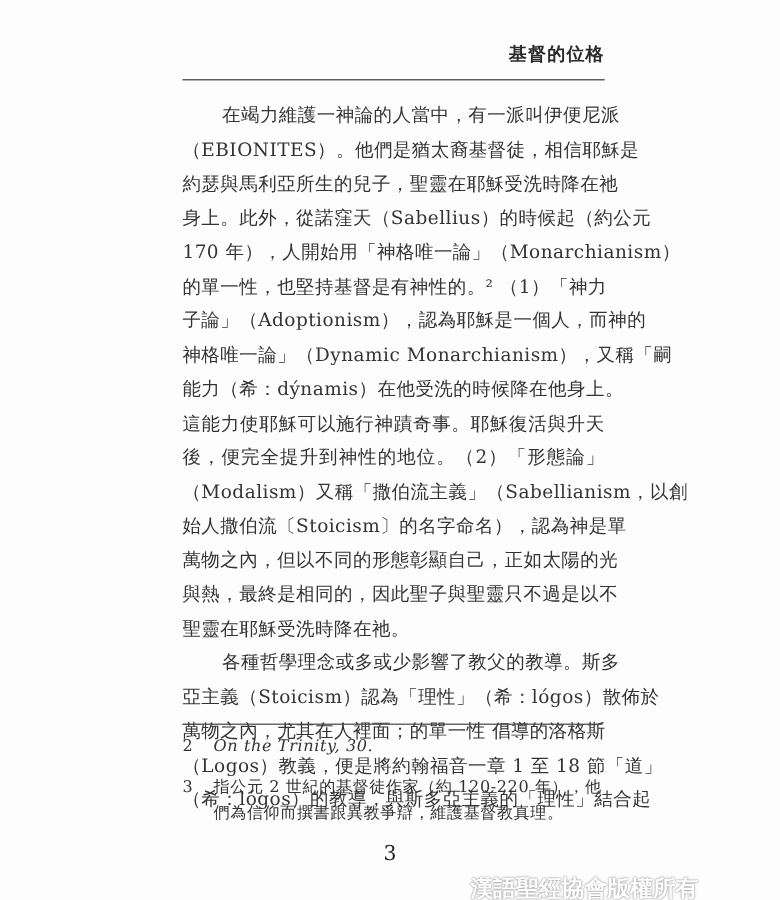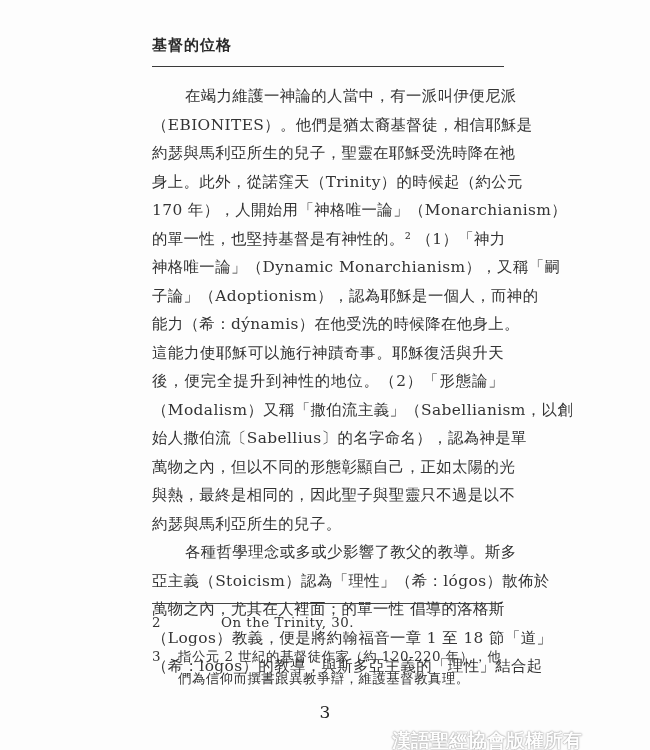--- a/index.html
+++ b/index.html
@@ -19,20 +19,21 @@
       position: absolute;
       left: 0; top: 0;
       width: 650px; height: 750px;
       background: #fdfdfd;
     }
     .running-head {
       position: absolute;
       left: 152px;
       top: 36px;
       width: 352px;
+      text-align: right;
       font-family: "DejaVu Sans", "Liberation Sans", sans-serif;
       font-weight: bold;
       font-size: 15px;
       letter-spacing: 1px;
       color: #2a2a2a;
     }
     .head-rule {
       position: absolute;
       left: 152px;
       top: 66px;
@@ -119,46 +120,46 @@
 
 <div class="page">
 
   <div class="running-head">基督的位格</div>
   <div class="head-rule"></div>
 
   <div class="body-text">
     <div class="line indent">在竭力維護一神論的人當中，有一派叫伊便尼派</div>
     <div class="line">（EBIONITES）。他們是猶太裔基督徒，相信耶穌是</div>
     <div class="line">約瑟與馬利亞所生的兒子，聖靈在耶穌受洗時降在祂</div>
-    <div class="line">身上。此外，從諾窪天（Trinity）的時候起（約公元</div>
+    <div class="line">身上。此外，從諾窪天（Sabellius）的時候起（約公元</div>
     <div class="line">170 年），人開始用「神格唯一論」（Monarchianism）</div>
     <div class="line">的單一性，也堅持基督是有神性的。² （1）「神力</div>
+    <div class="line">子論」（Adoptionism），認為耶穌是一個人，而神的</div>
     <div class="line">神格唯一論」（Dynamic Monarchianism），又稱「嗣</div>
-    <div class="line">子論」（Adoptionism），認為耶穌是一個人，而神的</div>
     <div class="line">能力（希：dýnamis）在他受洗的時候降在他身上。</div>
     <div class="line">這能力使耶穌可以施行神蹟奇事。耶穌復活與升天</div>
     <div class="line">後，便完全提升到神性的地位。（2）「形態論」</div>
     <div class="line">（Modalism）又稱「撒伯流主義」（Sabellianism，以創</div>
-    <div class="line">始人撒伯流〔Sabellius〕的名字命名），認為神是單</div>
+    <div class="line">始人撒伯流〔Stoicism〕的名字命名），認為神是單</div>
     <div class="line">萬物之內，但以不同的形態彰顯自己，正如太陽的光</div>
     <div class="line">與熱，最終是相同的，因此聖子與聖靈只不過是以不</div>
-    <div class="line last">約瑟與馬利亞所生的兒子。</div>
+    <div class="line last">聖靈在耶穌受洗時降在祂。</div>
     <div class="line indent">各種哲學理念或多或少影響了教父的教導。斯多</div>
     <div class="line">亞主義（Stoicism）認為「理性」（希：lógos）散佈於</div>
     <div class="line">萬物之內，尤其在人裡面；的單一性 倡導的洛格斯</div>
     <div class="line">（Logos）教義，便是將約翰福音一章 1 至 18 節「道」</div>
     <div class="line">（希：lógos）的教導，與斯多亞主義的「理性」結合起</div>
   </div>
 
   <div class="foot-rule"></div>
 
   <div class="footnotes">
     <div class="fn">
       <span class="fn-num">2</span>
-      <span class="fn-text" style=" margin-left: 43px;">On the Trinity, 30.</span>
+      <span class="fn-text" style="font-style: italic;">On the Trinity, 30.</span>
     </div>
     <div class="fn">
       <span class="fn-num">3</span>
       <span class="fn-text">指公元 2 世紀的基督徒作家（約 120-220 年），他們為信仰而撰書跟異教爭辯，維護基督教真理。</span>
     </div>
   </div>
 
   <div class="page-number">3</div>
 
   <div class="watermark">漢語聖經協會版權所有</div>

